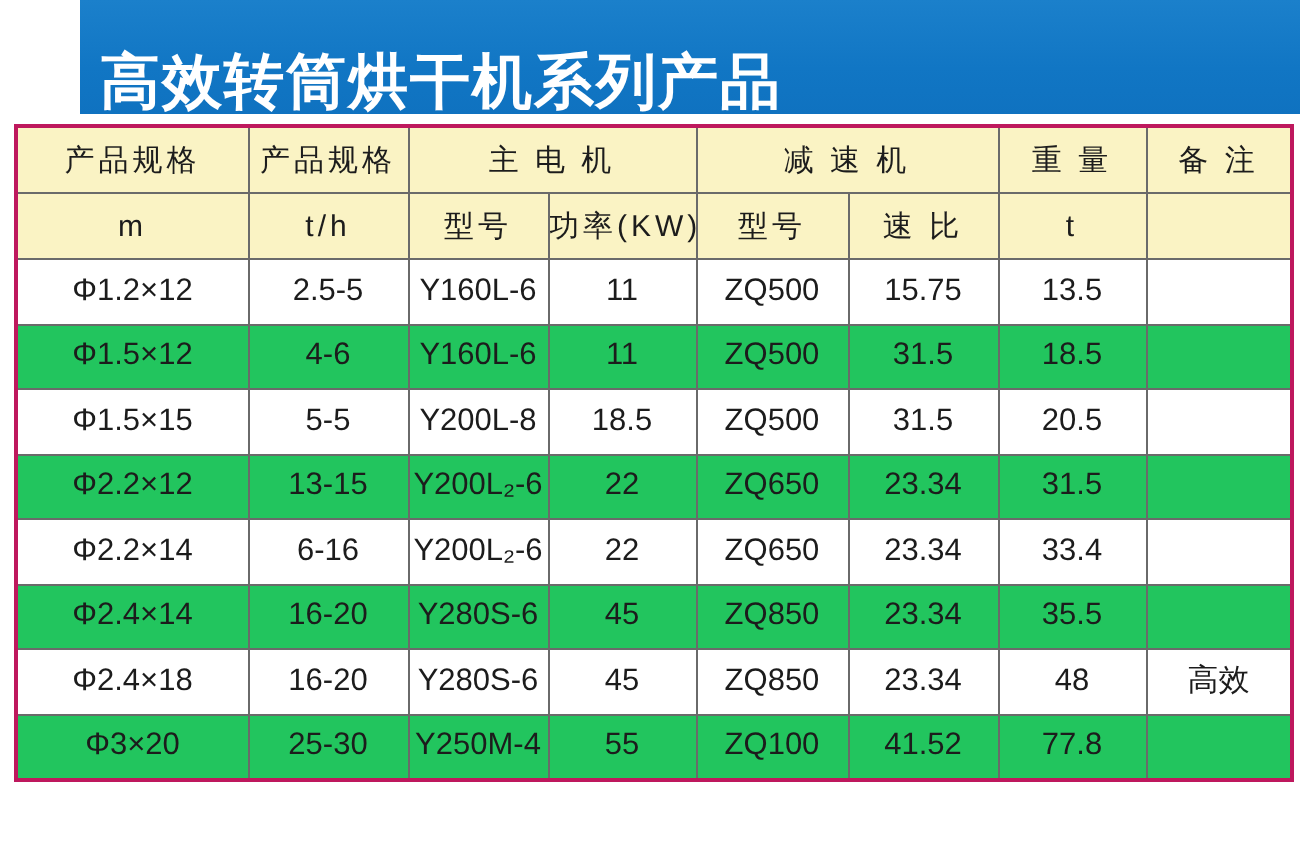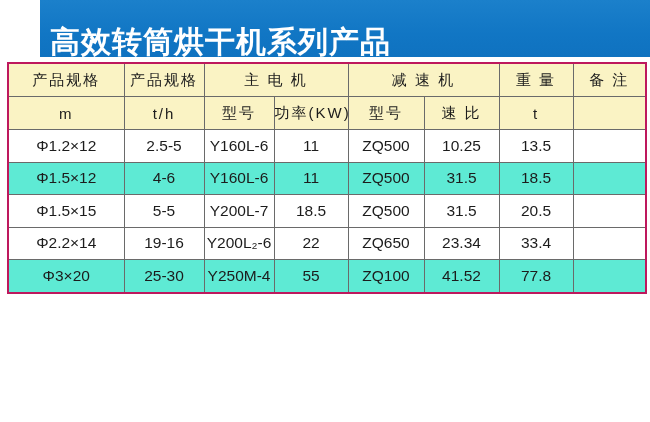--- a/index.html
+++ b/index.html
@@ -60,21 +60,21 @@
     font-size: 15px;
     height: 32px;
     letter-spacing: 2px;
   }
   table.spec tbody td {
     background: #ffffff;
     font-size: 15.5px;
     height: 31.5px;
   }
   table.spec tbody tr.striped td {
-    background: #5eead4;
+    background: #22c55e;
   }
 </style>
 </head>
 <body>
 
 <div class="page">
 
   <div class="title-bar">
     <span class="title-text">高效转筒烘干机系列产品</span>
   </div>
@@ -111,53 +111,83 @@
           <th></th>
         </tr>
       </thead>
       <tbody>
           <tr>
             <td>Φ1.2×12</td>
             <td>2.5-5</td>
             <td>Y160L-6</td>
             <td>11</td>
             <td>ZQ500</td>
-            <td>10.25</td>
+            <td>15.75</td>
             <td>13.5</td>
             <td></td>
           </tr>
           <tr class="striped">
             <td>Φ1.5×12</td>
             <td>4-6</td>
             <td>Y160L-6</td>
             <td>11</td>
             <td>ZQ500</td>
             <td>31.5</td>
             <td>18.5</td>
             <td></td>
           </tr>
           <tr>
             <td>Φ1.5×15</td>
             <td>5-5</td>
-            <td>Y200L-7</td>
+            <td>Y200L-8</td>
             <td>18.5</td>
             <td>ZQ500</td>
             <td>31.5</td>
             <td>20.5</td>
             <td></td>
           </tr>
-          <tr>
-            <td>Φ2.2×14</td>
-            <td>19-16</td>
+          <tr class="striped">
+            <td>Φ2.2×12</td>
+            <td>13-15</td>
             <td>Y200L₂-6</td>
             <td>22</td>
             <td>ZQ650</td>
             <td>23.34</td>
+            <td>31.5</td>
+            <td></td>
+          </tr>
+          <tr>
+            <td>Φ2.2×14</td>
+            <td>6-16</td>
+            <td>Y200L₂-6</td>
+            <td>22</td>
+            <td>ZQ650</td>
+            <td>23.34</td>
             <td>33.4</td>
             <td></td>
+          </tr>
+          <tr class="striped">
+            <td>Φ2.4×14</td>
+            <td>16-20</td>
+            <td>Y280S-6</td>
+            <td>45</td>
+            <td>ZQ850</td>
+            <td>23.34</td>
+            <td>35.5</td>
+            <td></td>
+          </tr>
+          <tr>
+            <td>Φ2.4×18</td>
+            <td>16-20</td>
+            <td>Y280S-6</td>
+            <td>45</td>
+            <td>ZQ850</td>
+            <td>23.34</td>
+            <td>48</td>
+            <td>高效</td>
           </tr>
           <tr class="striped">
             <td>Φ3×20</td>
             <td>25-30</td>
             <td>Y250M-4</td>
             <td>55</td>
             <td>ZQ100</td>
             <td>41.52</td>
             <td>77.8</td>
             <td></td>

